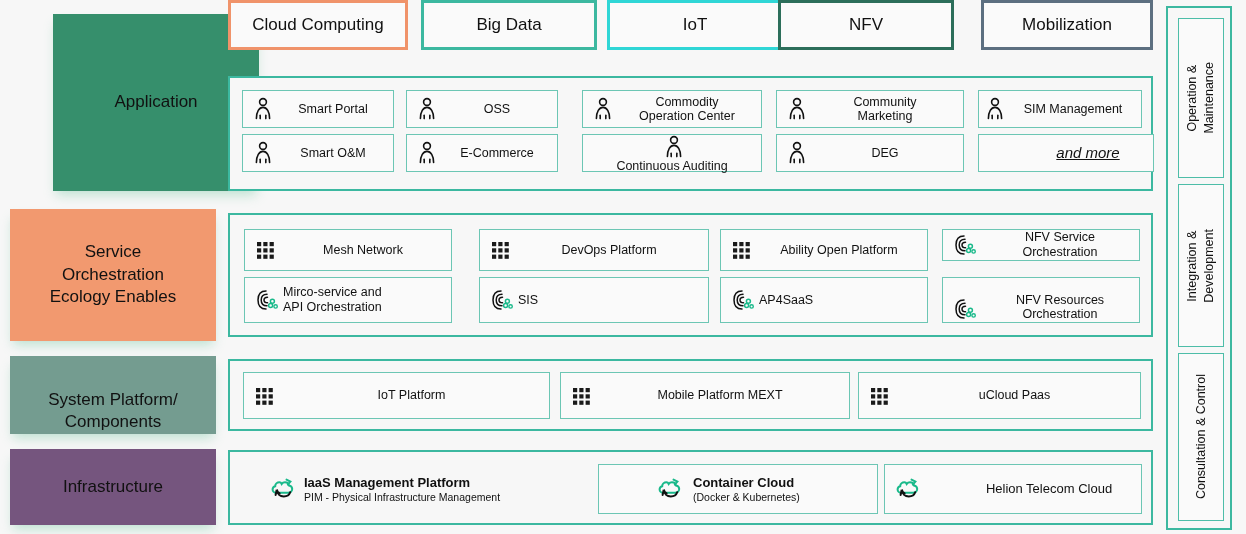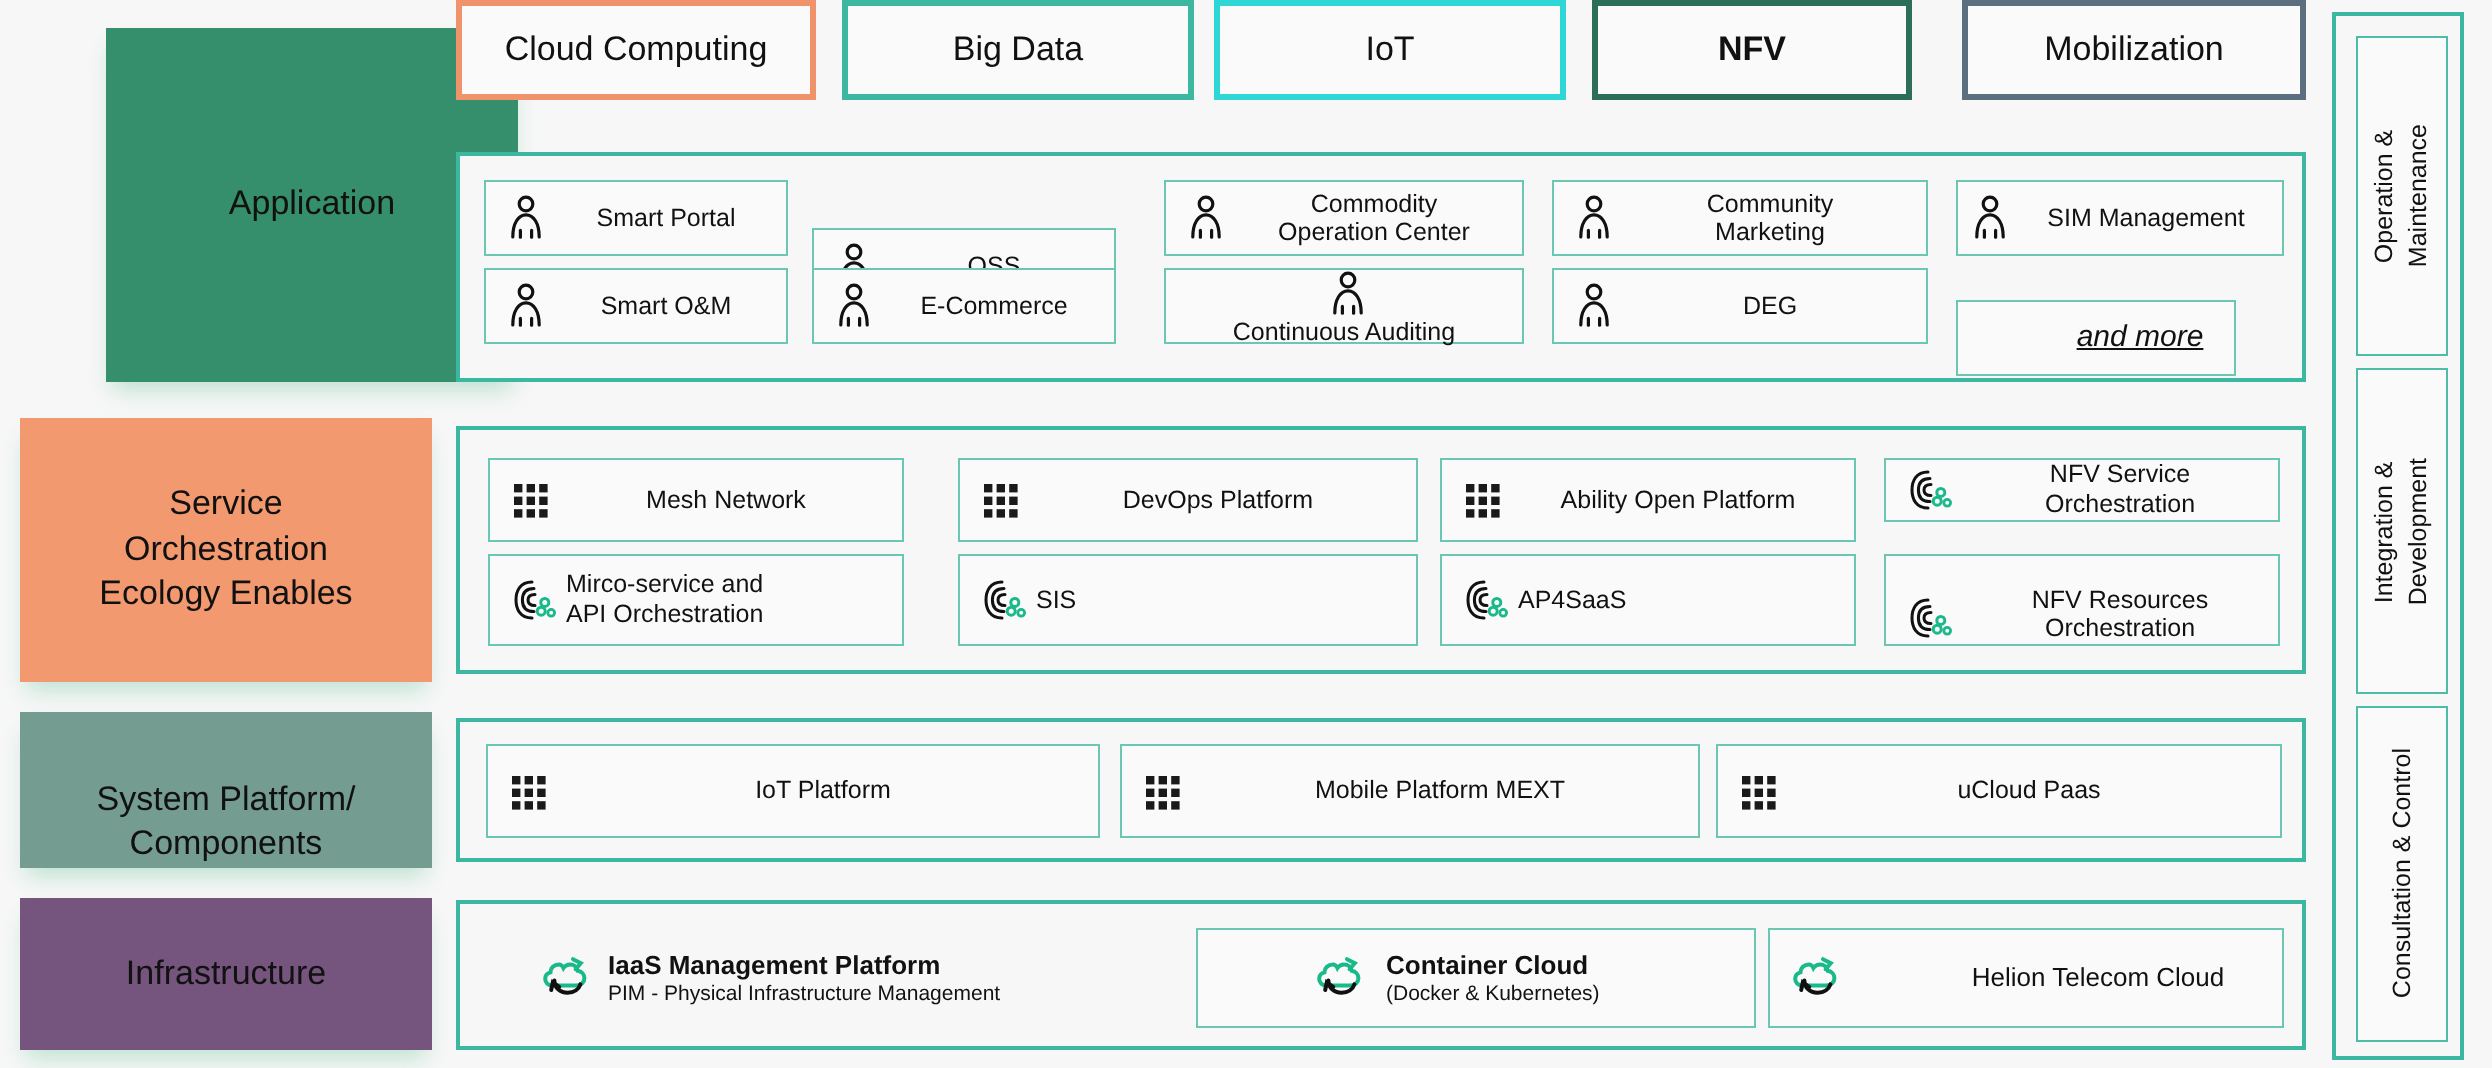--- a/index.html
+++ b/index.html
@@ -116,41 +116,41 @@
 
   <div class="tag" id="tag0" style="left: 228px; width: 180px; border: 3px solid rgb(240, 147, 106);">
     <span>Cloud Computing</span>
   </div>
   <div class="tag" id="tag1" style="left: 421px; width: 176px; border: 3px solid rgb(60, 184, 160);">
     <span>Big Data</span>
   </div>
   <div class="tag" id="tag2" style="left: 607px; width: 176px; border: 3px solid rgb(47, 214, 214);">
     <span>IoT</span>
   </div>
-  <div class="tag" id="tag3" style="left: 796px; width: 160px; border: 3px solid rgb(44, 110, 90); font-weight: bold;">
+  <div class="tag" id="tag3" style="left: 778px; width: 176px; border: 3px solid rgb(44, 110, 90);">
     <span>NFV</span>
   </div>
   <div class="tag" id="tag4" style="left: 981px; width: 172px; border: 3px solid rgb(92, 111, 128);">
     <span>Mobilization</span>
   </div>
 
   <div class="panel tealbox" style="left:228px; top:76px; width:925px; height:115px;">
 
     <div class="tile" style="left:12px; top:12px; width:152px; height:38px;">
       <span class="tile-ico ico-person" style="margin-left: 10px;">
           <svg width="20" height="24" viewBox="0 0 20 24" fill="none" stroke="#111" stroke-width="1.6">
             <circle cx="10" cy="5" r="3.4"></circle>
             <path d="M3.4 21.5 C3.4 14.6 6.2 10.4 10 10.4 C13.8 10.4 16.6 14.6 16.6 21.5" stroke-linecap="round"></path>
             <line x1="7.2" y1="18.2" x2="7.2" y2="21.6" stroke-linecap="round"></line>
             <line x1="12.8" y1="18.2" x2="12.8" y2="21.6" stroke-linecap="round"></line>
           </svg>
         </span>
       <span class="tile-txt">Smart Portal</span>
     </div>
-    <div class="tile" style="left:176px; top:12px; width:152px; height:38px;margin-top:24px;">
+    <div class="tile" style="left:176px; top:12px; width:152px; height:38px;">
       <span class="tile-ico ico-person" style="margin-left: 10px;">
           <svg width="20" height="24" viewBox="0 0 20 24" fill="none" stroke="#111" stroke-width="1.6">
             <circle cx="10" cy="5" r="3.4"></circle>
             <path d="M3.4 21.5 C3.4 14.6 6.2 10.4 10 10.4 C13.8 10.4 16.6 14.6 16.6 21.5" stroke-linecap="round"></path>
             <line x1="7.2" y1="18.2" x2="7.2" y2="21.6" stroke-linecap="round"></line>
             <line x1="12.8" y1="18.2" x2="12.8" y2="21.6" stroke-linecap="round"></line>
           </svg>
         </span>
       <span class="tile-txt">OSS</span>
     </div>
@@ -227,21 +227,21 @@
       <span class="tile-ico ico-person" style="margin-left: 10px;">
           <svg width="20" height="24" viewBox="0 0 20 24" fill="none" stroke="#111" stroke-width="1.6">
             <circle cx="10" cy="5" r="3.4"></circle>
             <path d="M3.4 21.5 C3.4 14.6 6.2 10.4 10 10.4 C13.8 10.4 16.6 14.6 16.6 21.5" stroke-linecap="round"></path>
             <line x1="7.2" y1="18.2" x2="7.2" y2="21.6" stroke-linecap="round"></line>
             <line x1="12.8" y1="18.2" x2="12.8" y2="21.6" stroke-linecap="round"></line>
           </svg>
         </span>
       <span class="tile-txt">DEG</span>
     </div>
-    <div class="tile" style="left:748px; top:72px; width:140px; height:38px;padding-left:44px;">
+    <div class="tile" style="left:748px; top:56px; width:176px; height:38px;padding-left:44px;">
       <span class="tile-txt italic-underline">and more</span>
     </div>
   </div>
 
   <div class="panel tealbox" style="left:228px; top:213px; width:925px; height:124px;">
 
     <div class="tile" style="left:14px; top:14px; width:208px; height:42px;">
       <span class="tile-ico ico-grid" style="margin-left: 10px;">
           <svg width="20" height="20" viewBox="0 0 20 20">
             <rect x="2" y="2" width="4.2" height="4.2" fill="#1a1a1a"></rect>

